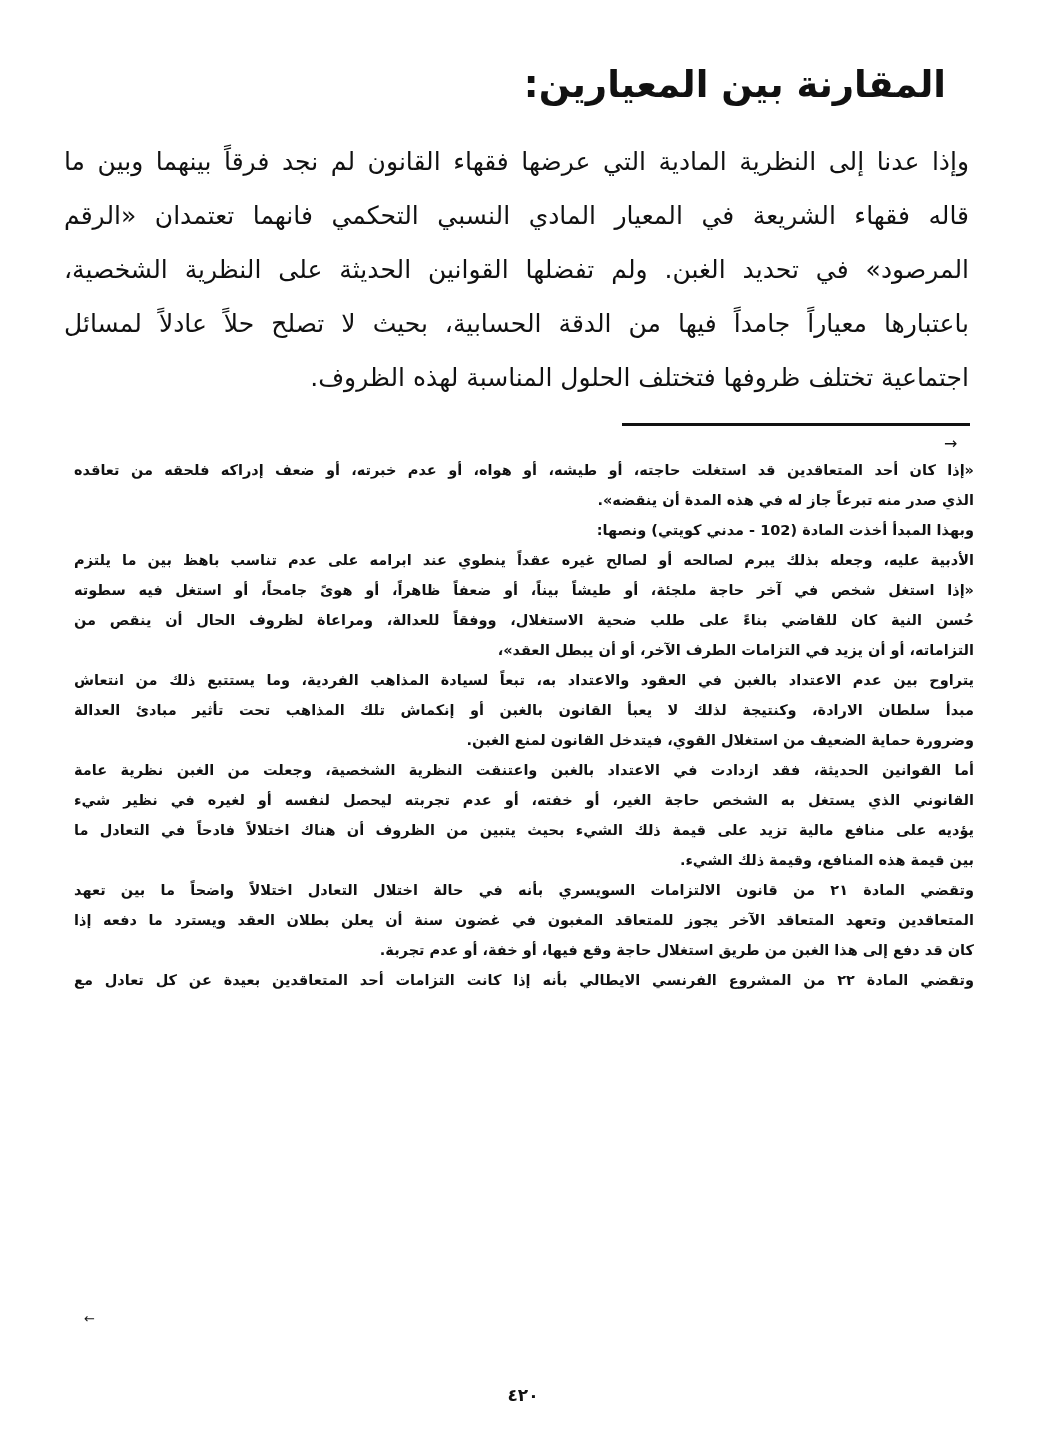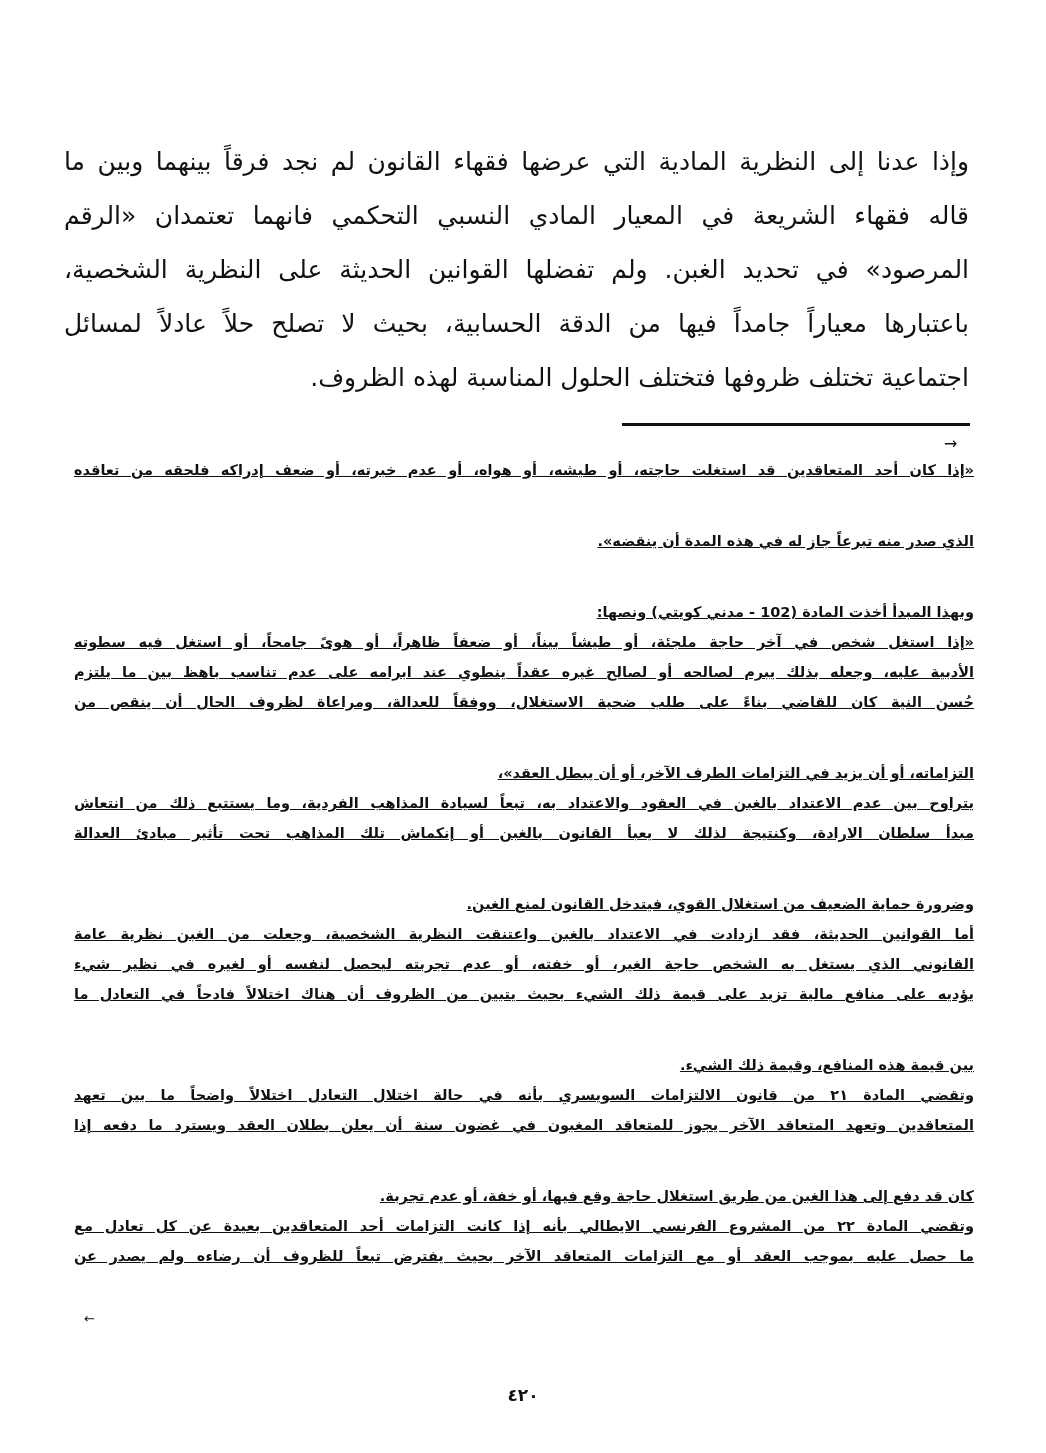--- a/index.html
+++ b/index.html
@@ -69,70 +69,69 @@
       display: block;
       font-family: "DejaVu Sans", sans-serif;
       font-weight: bold;
       font-size: 14.5px;
       line-height: 30px;
       height: 30px;
       white-space: nowrap;
       overflow: hidden;
       text-align: justify;
       text-align-last: justify;
-      text-decoration: underline;
     }
-    .fn-line.last { text-align-last: right; margin-top: 41px; }
+    .fn-line.last { text-align-last: right; }
     .page-number {
       position: absolute;
       left: 0;
       width: 1046px;
       top: 1385px;
       text-align: center;
       font-family: "DejaVu Sans", sans-serif;
       font-weight: bold;
       font-size: 17px;
       direction: rtl;
     }
   </style>
 </head>
 <body>
 
 <div class="page">
 
+  <div class="heading">المقارنة بين المعيارين:</div>
 
   <div class="body-text">
     <span class="body-line">وإذا عدنا إلى النظرية المادية التي عرضها فقهاء القانون لم نجد فرقاً بينهما وبين ما</span>
     <span class="body-line">قاله فقهاء الشريعة في المعيار المادي النسبي التحكمي فانهما تعتمدان «الرقم</span>
     <span class="body-line">المرصود» في تحديد الغبن. ولم تفضلها القوانين الحديثة على النظرية الشخصية،</span>
     <span class="body-line">باعتبارها معياراً جامداً فيها من الدقة الحسابية، بحيث لا تصلح حلاً عادلاً لمسائل</span>
     <span class="body-line last">اجتماعية تختلف ظروفها فتختلف الحلول المناسبة لهذه الظروف.</span>
   </div>
 
   <div class="separator"></div>
   <div class="arrow top">→</div>
 
   <div class="footnotes">
     <span class="fn-line">«إذا كان أحد المتعاقدين قد استغلت حاجته، أو طيشه، أو هواه، أو عدم خبرته، أو ضعف إدراكه فلحقه من تعاقده</span>
     <span class="fn-line last">الذي صدر منه تبرعاً جاز له في هذه المدة أن ينقضه».</span>
     <span class="fn-line last">وبهذا المبدأ أخذت المادة (102 - مدني كويتي) ونصها:</span>
+    <span class="fn-line">الأدبية عليه، وجعله بذلك يبرم لصالحه أو لصالح غيره عقداً ينطوي عند ابرامه على عدم تناسب باهظ بين ما يلتزم</span>
     <span class="fn-line">«إذا استغل شخص في آخر حاجة ملجئة، أو طيشاً بيناً، أو ضعفاً ظاهراً، أو هوىً جامحاً، أو استغل فيه سطوته</span>
-    <span class="fn-line">الأدبية عليه، وجعله بذلك يبرم لصالحه أو لصالح غيره عقداً ينطوي عند ابرامه على عدم تناسب باهظ بين ما يلتزم</span>
     <span class="fn-line">حُسن النية كان للقاضي بناءً على طلب ضحية الاستغلال، ووفقاً للعدالة، ومراعاة لظروف الحال أن ينقص من</span>
     <span class="fn-line last">التزاماته، أو أن يزيد في التزامات الطرف الآخر، أو أن يبطل العقد»،</span>
     <span class="fn-line">يتراوح بين عدم الاعتداد بالغبن في العقود والاعتداد به، تبعاً لسيادة المذاهب الفردية، وما يستتبع ذلك من انتعاش</span>
     <span class="fn-line">مبدأ سلطان الارادة، وكنتيجة لذلك لا يعبأ القانون بالغبن أو إنكماش تلك المذاهب تحت تأثير مبادئ العدالة</span>
     <span class="fn-line last">وضرورة حماية الضعيف من استغلال القوي، فيتدخل القانون لمنع الغبن.</span>
     <span class="fn-line">أما القوانين الحديثة، فقد ازدادت في الاعتداد بالغبن واعتنقت النظرية الشخصية، وجعلت من الغبن نظرية عامة</span>
     <span class="fn-line">القانوني الذي يستغل به الشخص حاجة الغير، أو خفته، أو عدم تجربته ليحصل لنفسه أو لغيره في نظير شيء</span>
     <span class="fn-line">يؤديه على منافع مالية تزيد على قيمة ذلك الشيء بحيث يتبين من الظروف أن هناك اختلالاً فادحاً في التعادل ما</span>
     <span class="fn-line last">بين قيمة هذه المنافع، وقيمة ذلك الشيء.</span>
     <span class="fn-line">وتقضي المادة ٢١ من قانون الالتزامات السويسري بأنه في حالة اختلال التعادل اختلالاً واضحاً ما بين تعهد</span>
     <span class="fn-line">المتعاقدين وتعهد المتعاقد الآخر يجوز للمتعاقد المغبون في غضون سنة أن يعلن بطلان العقد ويسترد ما دفعه إذا</span>
     <span class="fn-line last">كان قد دفع إلى هذا الغبن من طريق استغلال حاجة وقع فيها، أو خفة، أو عدم تجربة.</span>
     <span class="fn-line">وتقضي المادة ٢٢ من المشروع الفرنسي الايطالي بأنه إذا كانت التزامات أحد المتعاقدين بعيدة عن كل تعادل مع</span>
-    <span class="fn-line">ما حصل عليه بموجب العقد أو مع التزامات المتعاقد الآخر بحيث يفترض تبعاً للظروف أن رضاءه ولم يصدر عن</span>
   </div>
 
   <div class="arrow bottom">←</div>
 
   <div class="page-number">٤٢٠</div>
 </div>
 
 </body></html>

